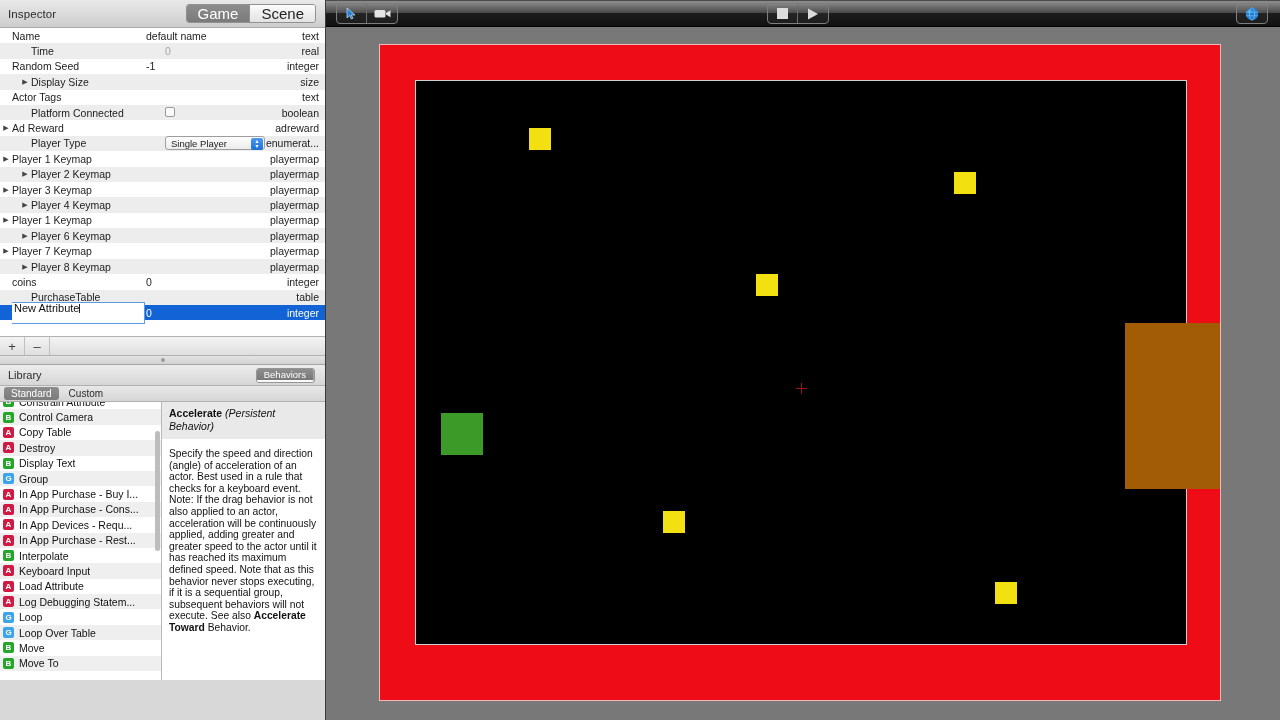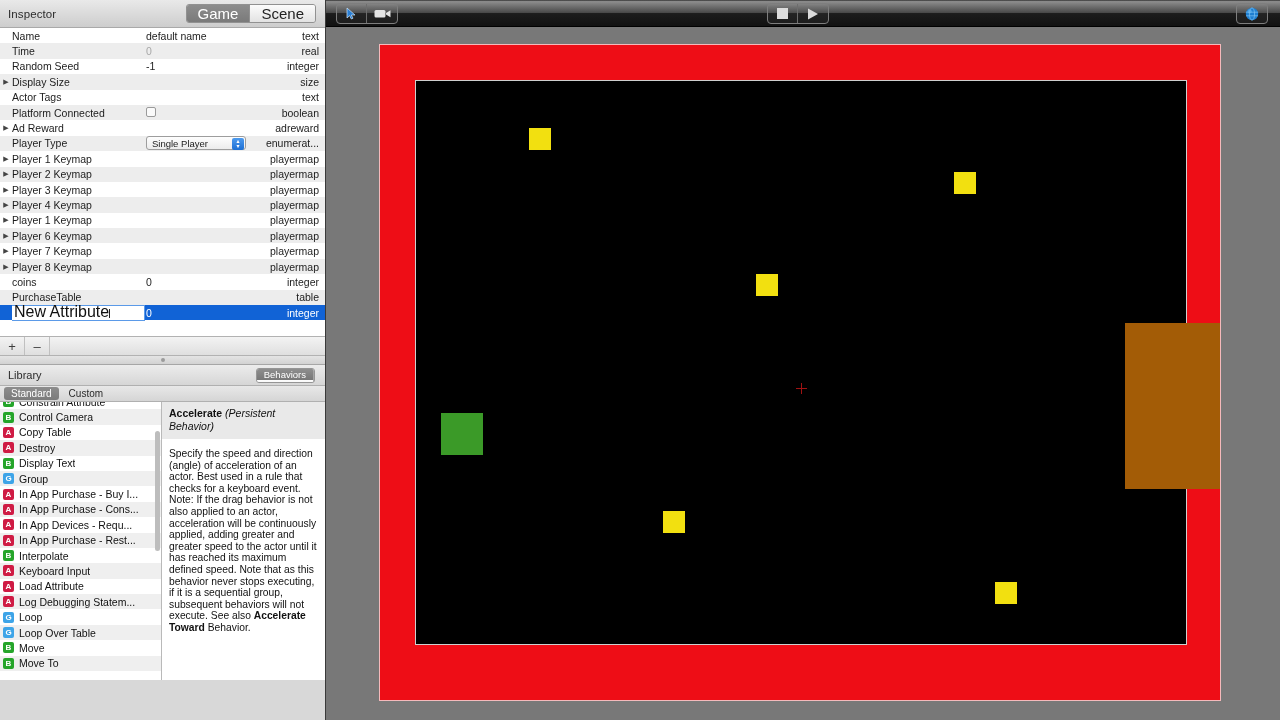--- a/index.html
+++ b/index.html
@@ -72,40 +72,40 @@
 
   
   #attr-table { height: 308px; overflow: hidden; background: #fff; }
   .attr-row {
     display: flex; align-items: center;
     height: 15.4px;
     font-size: 10.5px; color: #1c1c1c;
     position: relative;
   }
   .attr-row.odd  { background: #ffffff; }
-  .attr-row.even { background: #ededed; }
+  .attr-row.even { background: #ededed; padding-left: 19px; }
   .attr-row.selected { background: #1163d6; color: #fff; }
   .disc {
     width: 12px; text-align: center;
     font-size: 7px; color: #444;
     flex: 0 0 12px;
   }
   .disc.empty { visibility: hidden; }
   .attr-name { flex: 0 0 134px; overflow: hidden; white-space: nowrap; }
   .attr-val  { flex: 1 1 auto; overflow: hidden; white-space: nowrap; }
   .attr-val.dim { color: #a8a8a8; }
   .attr-type { flex: 0 0 auto; text-align: right; padding-right: 6px; white-space: nowrap; }
 
   .name-edit {
     display: inline-block;
-    width: 134px; height: 16px;
+    width: 134px; height: 22px;
     background: #fff;
     border: 1px solid #5b9ae8;
     color: #101010;
-    font-size: 16px;
+    font-size: 11px;
     line-height: 11px;
     padding-left: 2px;
     margin-left: -1px;
     position: relative;
   }
   .caret {
     display: inline-block; width: 1px; height: 9px;
     background: #222; vertical-align: -1px;
   }
   .checkbox {

